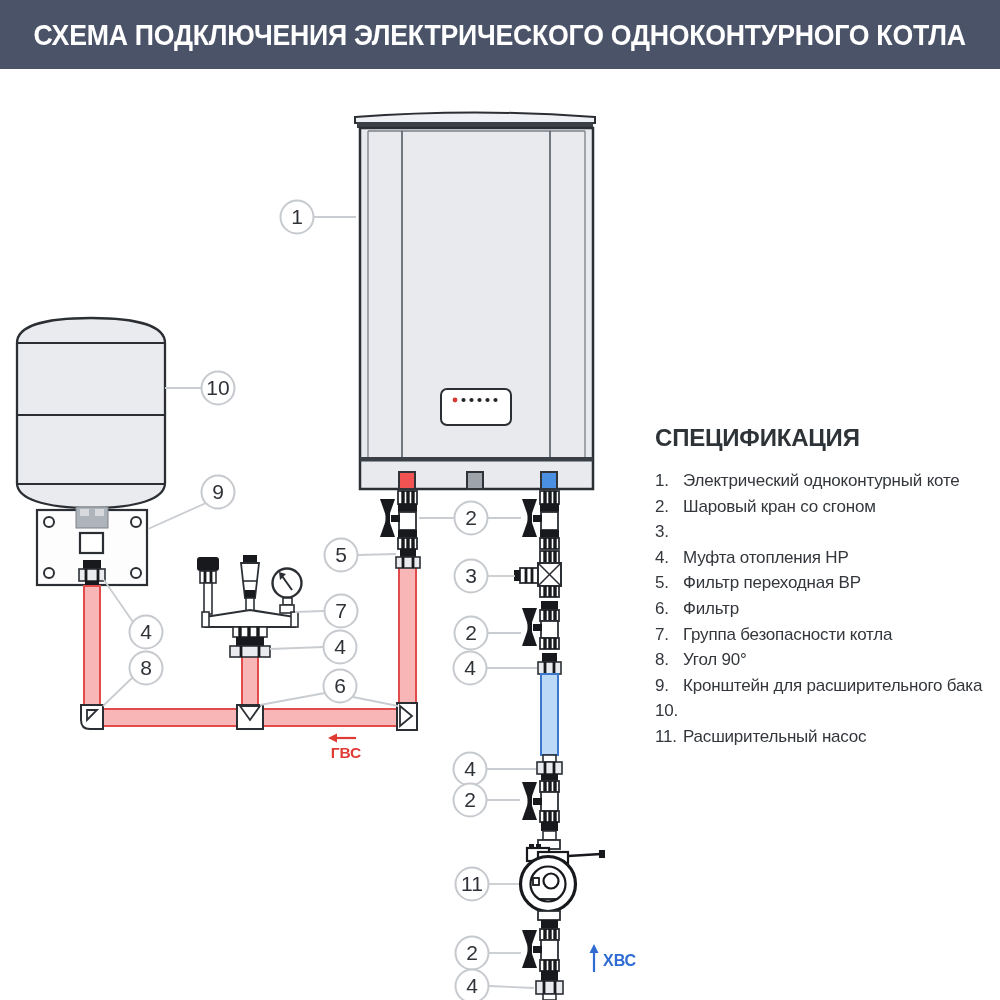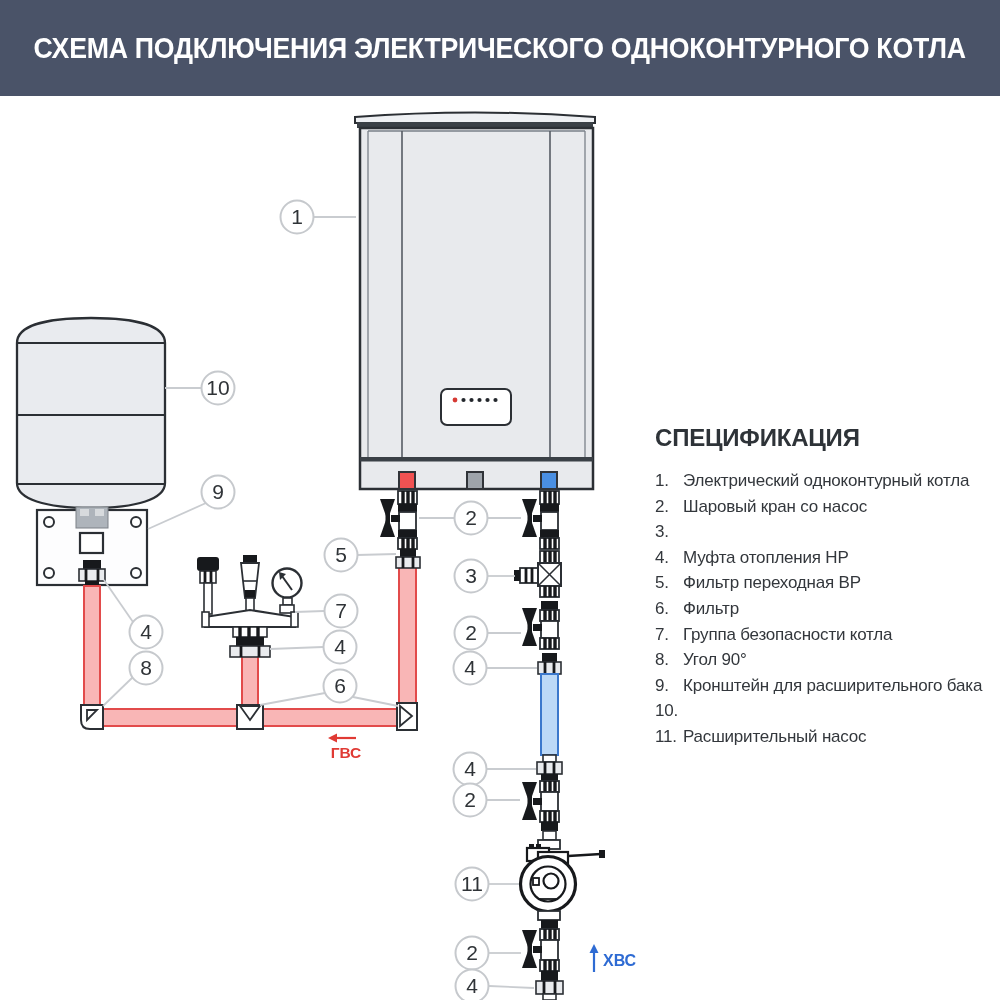--- a/index.html
+++ b/index.html
@@ -1,16 +1,16 @@
 <!DOCTYPE html>
 <html><head>
 <meta charset="utf-8">
 <style>
   html,body{margin:0;padding:0;width:1000px;height:1000px;background:#fff;font-family:"Liberation Sans",sans-serif;overflow:hidden;}
-  .header{position:absolute;left:0;top:0;width:1000px;height:96px;background:#4a5368;display:flex;align-items:center;justify-content:center;}
+  .header{position:absolute;left:0;top:0;width:1000px;height:69px;background:#4a5368;display:flex;align-items:center;justify-content:center;}
   .header h1{color:#fff;font-size:30px;font-weight:bold;letter-spacing:-0.3px;margin:0;white-space:nowrap;transform:scaleX(0.89);transform-origin:center;}
   .diagram{position:absolute;left:0;top:0;width:1000px;height:1000px;}
   .spec{position:absolute;left:655px;top:424px;width:345px;color:#33373c;}
   .spec h2{font-size:24px;font-weight:bold;letter-spacing:-0.2px;margin:0 4px 19px 0;color:#2e3338;}
   .spec .row{display:flex;height:25.6px;font-size:17px;letter-spacing:-0.2px;align-items:baseline;}
   .spec .num{width:28px;flex:none;}
   .spec .txt{white-space:nowrap;}
   .co{fill:#fff;stroke:#c6c9cd;stroke-width:2;}
   .cot{font-size:21px;fill:#2f3337;text-anchor:middle;}
   .ld{stroke:#c9ccd0;stroke-width:1.8;fill:none;}
@@ -403,25 +403,25 @@
 </div>
 
 <div class="header">
   <h1>СХЕМА ПОДКЛЮЧЕНИЯ ЭЛЕКТРИЧЕСКОГО ОДНОКОНТУРНОГО КОТЛА</h1>
 </div>
 
 <div class="spec">
   <h2>СПЕЦИФИКАЦИЯ</h2>
   <div class="row">
       <span class="num">1.</span>
-      <span class="txt">Электрический одноконтурный котла</span>
+      <span class="txt">Электрический одноконтурный коте</span>
     </div>
   <div class="row">
       <span class="num">2.</span>
-      <span class="txt">Шаровый кран со насос</span>
+      <span class="txt">Шаровый кран со сгоном</span>
     </div>
   <div class="row">
       <span class="num">3.</span>
     </div>
   <div class="row">
       <span class="num">4.</span>
       <span class="txt">Муфта отопления НР</span>
     </div>
   <div class="row">
       <span class="num">5.</span>

